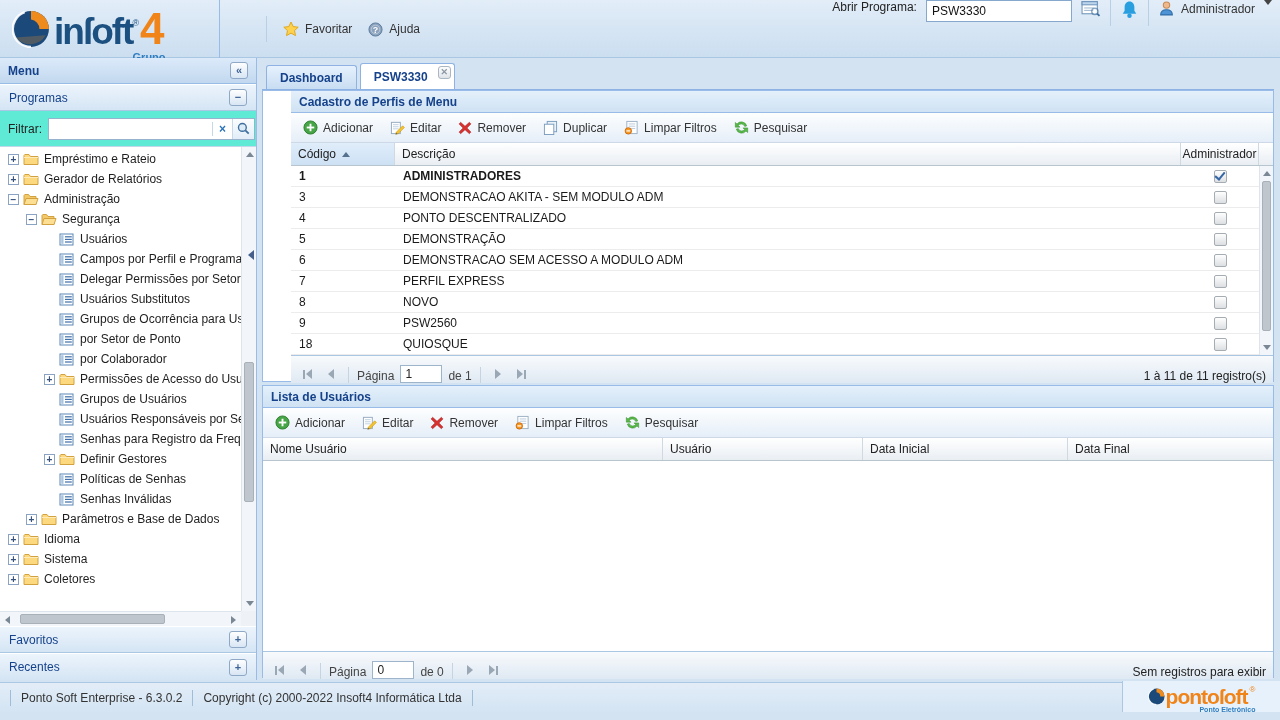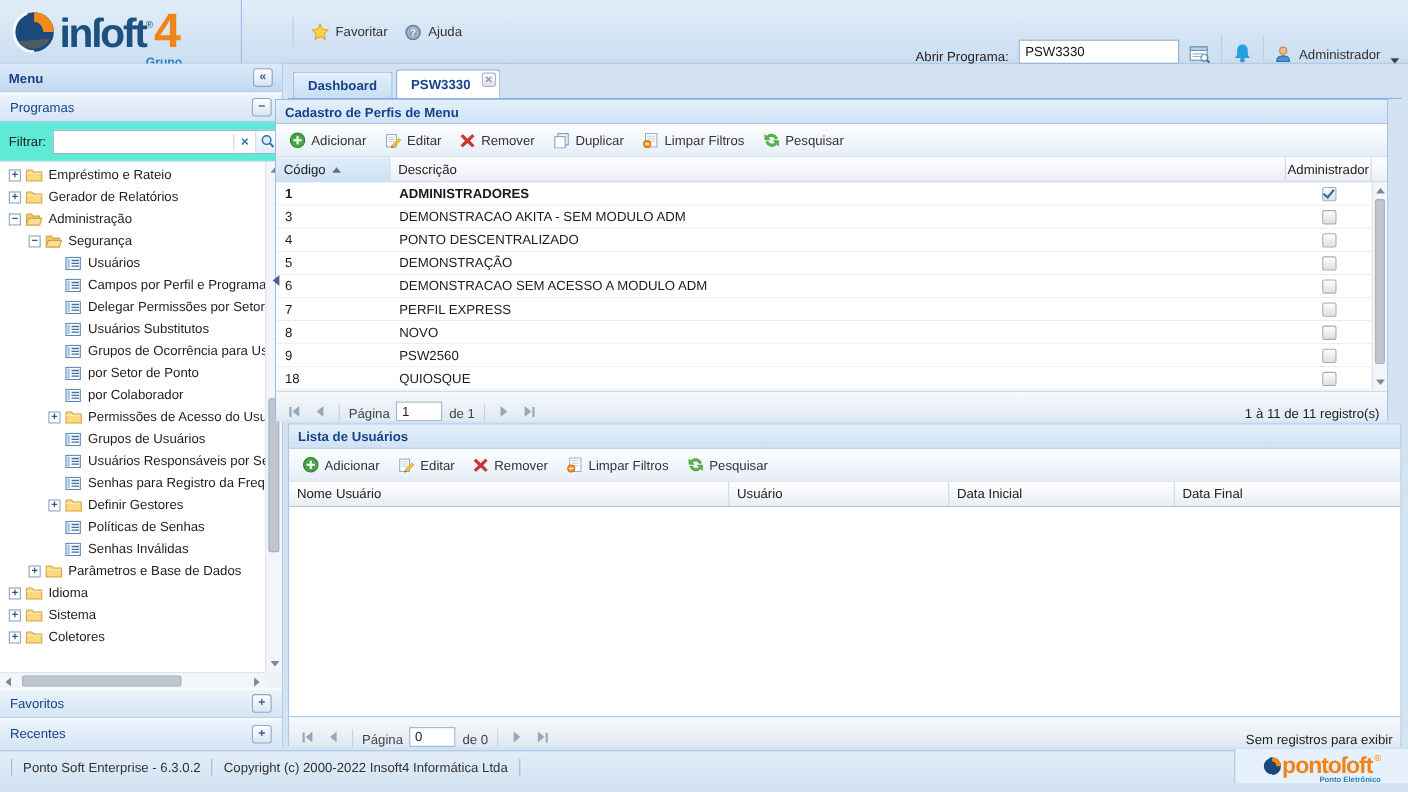--- a/index.html
+++ b/index.html
@@ -11,21 +11,21 @@
   .top-header { left:0; top:0; width:1280px; height:58px; background:linear-gradient(#e2edf8,#cbdef0); border-bottom:1px solid #a9c6e2; }
   .logo-box { left:0; top:0; width:220px; height:58px; border-right:1px solid #99bbe8; display:flex; align-items:center; padding-left:12px; }
   .logo-text { display:flex; align-items:baseline; margin-left:4px; position:relative; }
   .logo-word { font-size:37px; font-weight:bold; color:#1b5080; letter-spacing:-2px; }
   .logo-4 { font-size:44px; font-weight:bold; color:#f08418; letter-spacing:-1px; margin-left:1px; }
   .logo-reg { font-size:9px; color:#1b5080; position:relative; top:-18px; }
   .logo-grupo { position:absolute; right:-2px; bottom:-9px; font-size:11px; color:#2d7dc0; font-weight:bold; letter-spacing:0; }
   .hdr-left { left:266px; top:0; height:58px; display:flex; align-items:center; gap:16px; }
   .hdr-sep { width:1px; height:26px; background:#b9cfe4; }
   .hdr-item { display:flex; align-items:center; gap:6px; color:#333; }
-  .hdr-right { right:8px; top:0; height:58px; display:flex; align-items:flex-end; gap:9px; }
+  .hdr-right { right:8px; top:0; height:58px; display:flex; align-items:flex-start; gap:9px; }
   .open-label { color:#222; }
   .open-input { width:146px; height:22px; border:1px solid #86a8cc; padding:0 5px; font-size:12px; font-family:"Liberation Sans",sans-serif; color:#111; background:#fff; }
   .caret-down { width:0; height:0; border-left:4px solid transparent; border-right:4px solid transparent; border-top:5px solid #444; }
   .user-name { color:#333; }
 
   
   .sidebar { left:0; top:58px; width:257px; height:622px; background:#fff; border-right:1px solid #99bbe8; display:flex; flex-direction:column; }
   .side-title { height:26px; background:linear-gradient(#dceafa,#c2d8ef); border-bottom:1px solid #99bbe8; display:flex; align-items:center; padding:0 8px; color:#15428b; font-weight:bold; }
   .side-sec { height:27px; background:linear-gradient(#ecf4fc,#d5e5f4); border-bottom:1px solid #aac7e4; border-top:1px solid #fff; display:flex; align-items:center; padding:0 9px; color:#15428b; }
   .side-btn { margin-left:auto; width:18px; height:17px; border:1px solid #8ea8c6; border-radius:3px; background:linear-gradient(#fefefe,#d8e6f4); color:#3c6498; font-size:11px; line-height:15px; text-align:center; font-weight:bold; }
@@ -56,21 +56,21 @@
   .splitter-arrow { left:248px; top:250px; width:0; height:0; border-top:5px solid transparent; border-bottom:5px solid transparent; border-right:6px solid #44608a; z-index:5; }
 
   
   .main-tabs { left:262px; top:62px; width:1012px; height:28px; border-bottom:1px solid #8db2e3; display:flex; align-items:flex-end; padding-left:4px; }
   .tab { height:24px; display:flex; align-items:center; padding:0 13px; border:1px solid #8db2e3; border-bottom:none; border-radius:3px 3px 0 0; background:linear-gradient(#e6f1fd,#c8ddf2); color:#15428b; font-weight:bold; margin-right:3px; position:relative; }
   .tab.active { background:#fff; height:26px; padding-right:26px; }
   .tab-close { position:absolute; top:2px; right:3px; width:13px; height:13px; border:1px solid #aab6c2; border-radius:3px; background:linear-gradient(#fdfdfd,#dfe4e9); color:#8c98a4; font-size:9px; line-height:11px; text-align:center; font-weight:bold; }
 
   
   .panel { border:1px solid #99bbe8; background:#fff; }
-  .panel-perfis { left:250px; top:90px; width:1012px; height:292px; }
+  .panel-perfis { left:262px; top:90px; width:1012px; height:292px;padding-left:28px; }
   .panel-usuarios { left:262px; top:385px; width:1012px; height:293px; }
   .p-head { height:22px; display:flex; align-items:center; padding:0 8px; background:linear-gradient(#e4f0fb,#cfe2f3); border-bottom:1px solid #99bbe8; color:#15428b; font-weight:bold; }
   .toolbar { height:30px; display:flex; align-items:center; padding:0 5px; background:linear-gradient(#fdfefe,#e5eef8); border-bottom:1px solid #cdd9e6; gap:3px; }
   .tbtn { display:flex; align-items:center; gap:5px; padding:3px 7px; border-radius:3px; color:#333; }
   .grid-head { height:23px; display:flex; background:linear-gradient(#ffffff,#e9eef3); border-bottom:1px solid #b8c4ce; color:#222; }
   .gh { border-right:1px solid #d0d8e0; display:flex; align-items:center; padding:0 7px; }
   .gh.sorted { background:linear-gradient(#e0edfa,#cde1f4); }
   .sort-asc { width:0; height:0; border-left:4px solid transparent; border-right:4px solid transparent; border-bottom:5px solid #55718d; margin-left:6px; }
   .grid-body { position:relative; height:189px; background:#fff; }
   .grid-rows { position:absolute; left:0; top:0; right:14px; bottom:0; }

